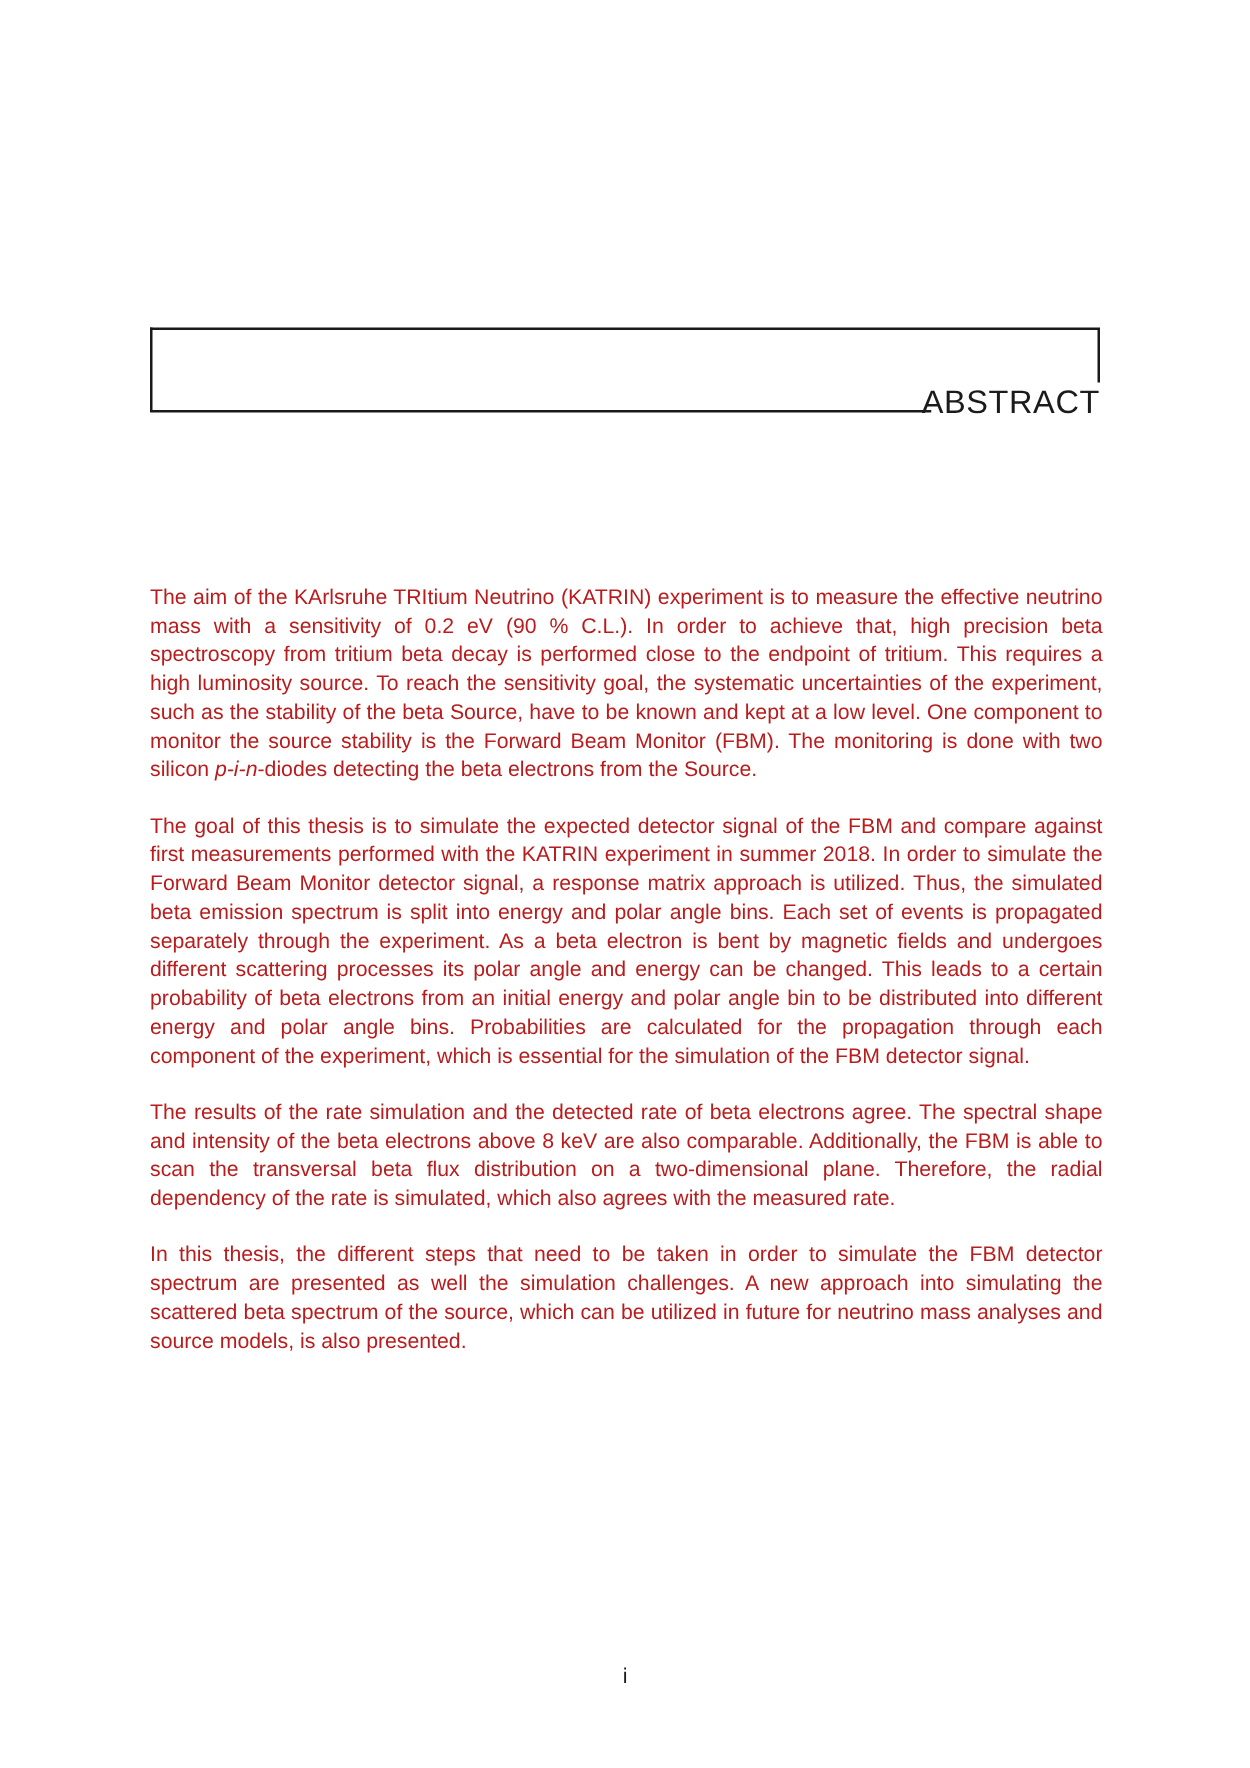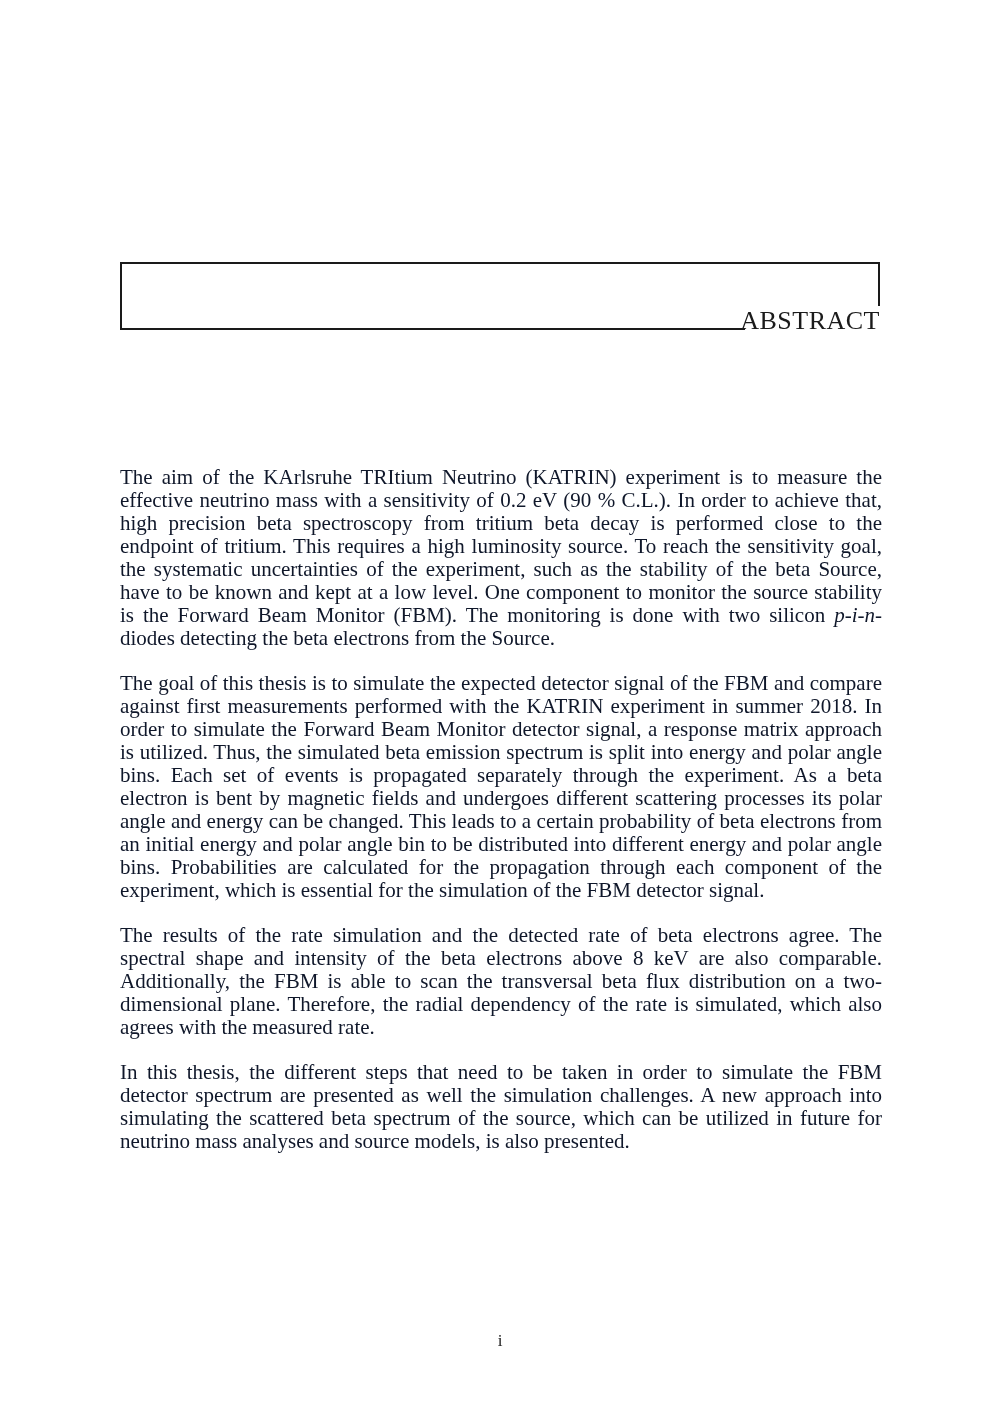--- a/index.html
+++ b/index.html
@@ -3,21 +3,21 @@
 <meta charset="utf-8">
 <style>
   * { margin: 0; padding: 0; box-sizing: border-box; }
   html, body { background: #ffffff; }
   .page {
     position: relative;
     width: 1000px;
     height: 1414px;
     margin: 0 auto;
     background: #ffffff;
-    font-family: Liberation Serif, serif;
+    font-family: Liberation Sans, sans-serif;
     color: #1b1b1b;
     overflow: hidden;
   }
 
   
   .chapter-heading-box {
     position: absolute;
     left: 120px;
     top: 262px;
     width: 760px;
@@ -52,24 +52,24 @@
     white-space: nowrap;
     color: #1b1b1b;
   }
 
   
   .abstract-body {
     position: absolute;
     left: 120px;
     top: 466px;
     width: 762px;
-    font-size: 21px;
+    font-size: 17px;
     line-height: 23px;
     text-align: justify;
-    color: #0f172a;
+    color: #b91c1c;
   }
   .abstract-body p + p { margin-top: 22px; }
   .abstract-body em { font-style: italic; }
 
   
   .page-footer {
     position: absolute;
     left: 0;
     top: 1331px;
     width: 100%;

